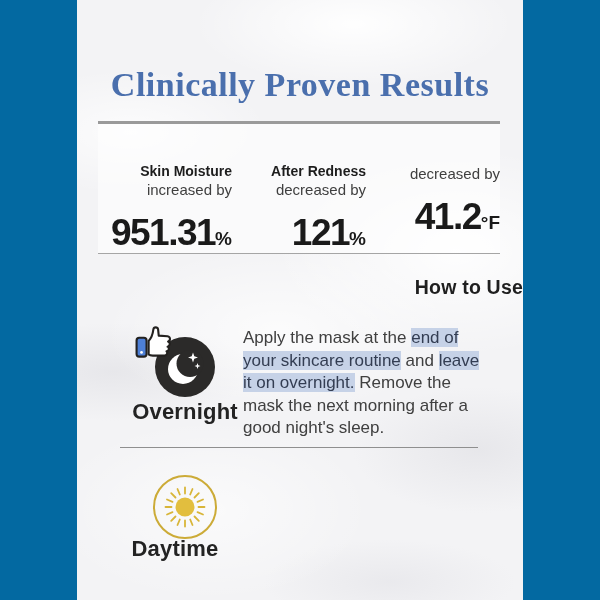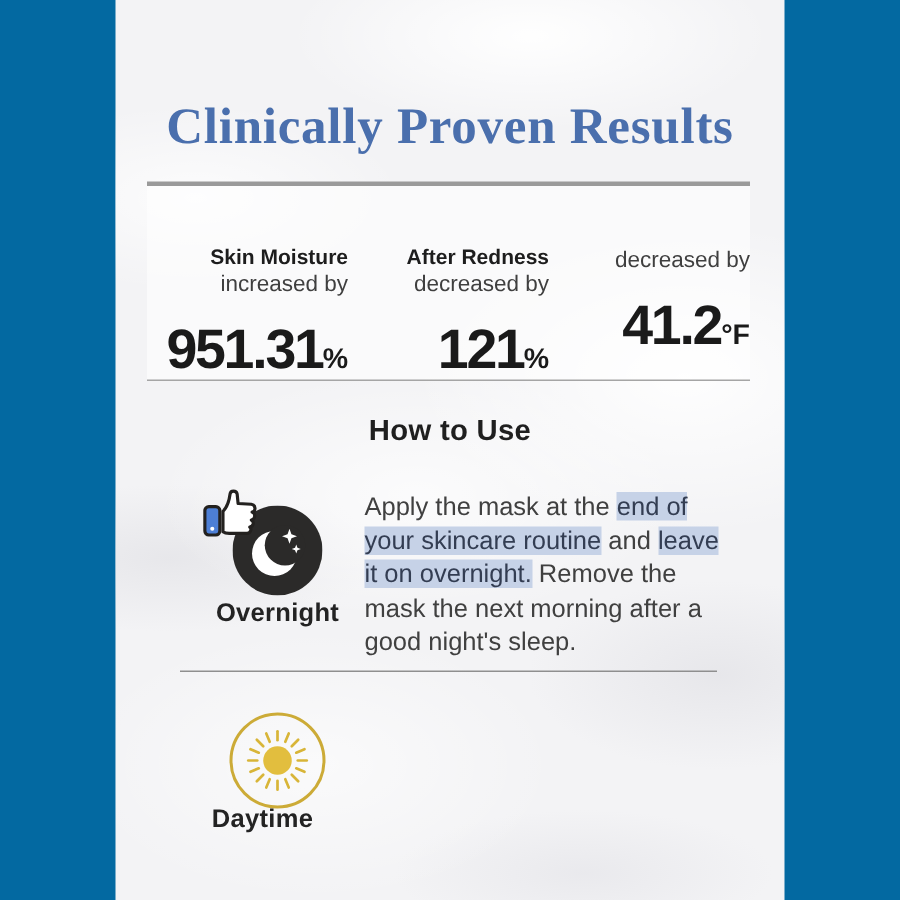--- a/index.html
+++ b/index.html
@@ -51,27 +51,27 @@
   .stat-change { font-size: 15px; color: #3f3f3f; margin-top: 2px; }
   .stat-value {
     margin-top: 16px;
     font-size: 37px; font-weight: bold; color: #1a1a1a;
     letter-spacing: -1.5px; line-height: 38px;
     white-space: nowrap;
   }
   .stat-unit { font-size: 19px; letter-spacing: 0; font-weight: bold; }
   .howto-heading {
     position: absolute; top: 276px; left: 0; width: 446px;
-    text-align: center;
+    text-align: right;
     font-size: 19.5px; font-weight: bold; color: #1f1f1f;
     letter-spacing: 0.2px;
   }
   .icon-label {
     position: absolute; width: 140px; text-align: center;
-    font-size: 17px; font-weight: bold; color: #232323;
+    font-size: 22px; font-weight: bold; color: #232323;
     letter-spacing: 0.2px;
   }
   .moon-badge { position: absolute; left: 78px; top: 337px; width: 60px; height: 60px; }
   .thumb-icon { position: absolute; left: 58px; top: 324px; width: 42px; height: 38px; z-index: 2; }
   .sun-ring {
     position: absolute; left: 76px; top: 475px;
     width: 64px; height: 64px; box-sizing: border-box;
     border: 2px solid #ccab37; border-radius: 50%;
   }
   .para {

